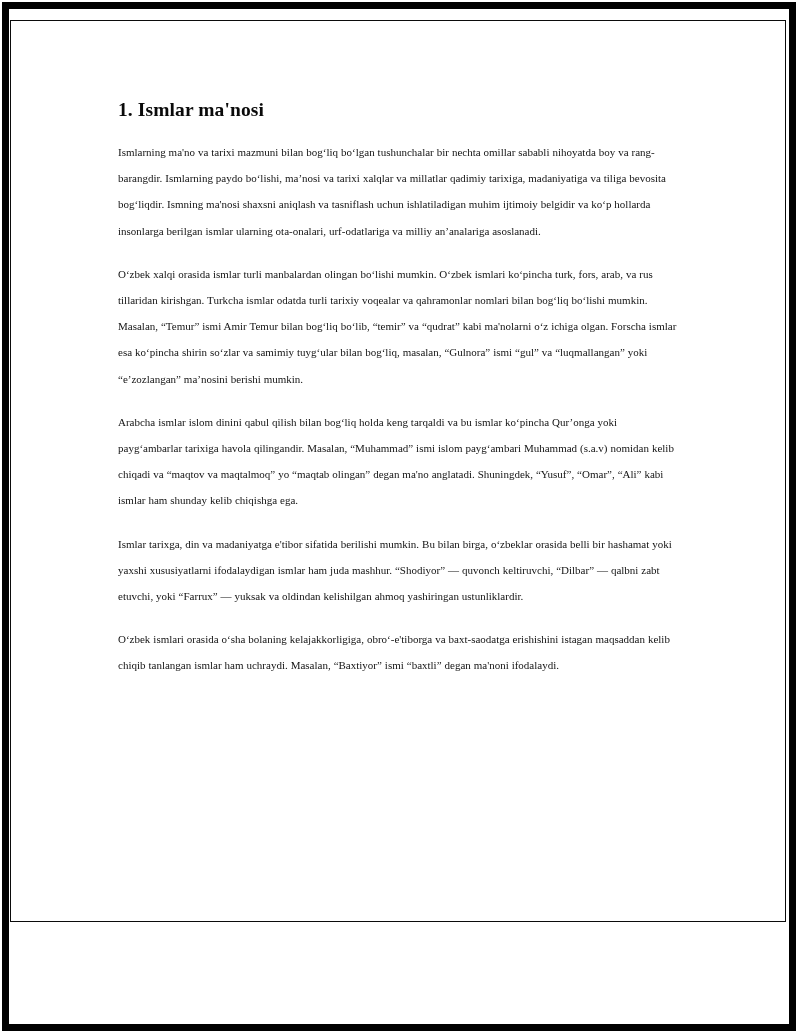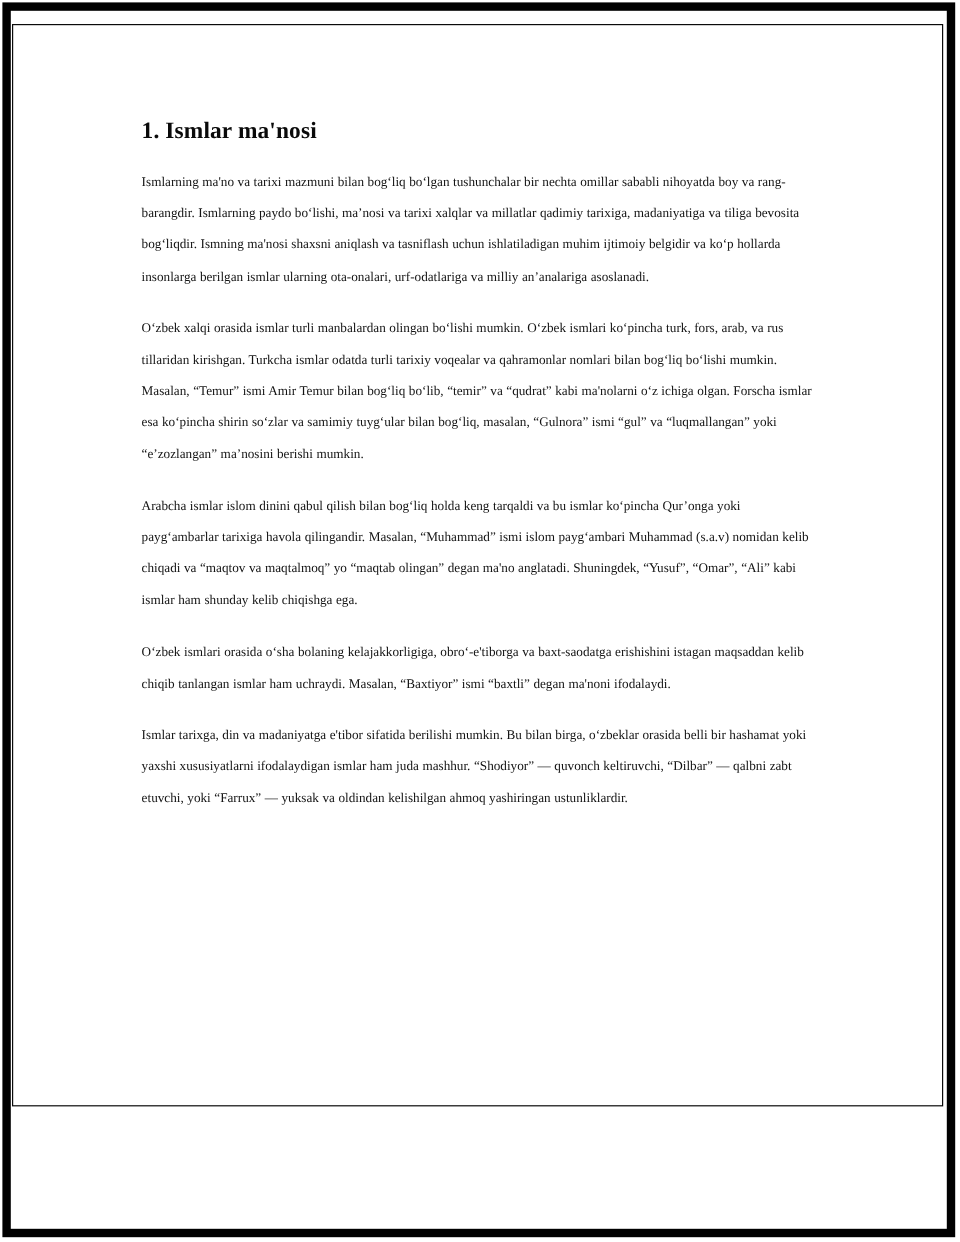--- a/index.html
+++ b/index.html
@@ -75,19 +75,19 @@
     <div class="page-content" style="left:107px; top:77px;">
 
       <h1 class="doc-heading">1. Ismlar ma'nosi</h1>
 
       <p class="doc-paragraph">Ismlarning ma'no va tarixi mazmuni bilan bog‘liq bo‘lgan tushunchalar bir nechta omillar sababli nihoyatda boy va rang-barangdir. Ismlarning paydo bo‘lishi, ma’nosi va tarixi xalqlar va millatlar qadimiy tarixiga, madaniyatiga va tiliga bevosita bog‘liqdir. Ismning ma'nosi shaxsni aniqlash va tasniflash uchun ishlatiladigan muhim ijtimoiy belgidir va ko‘p hollarda insonlarga berilgan ismlar ularning ota-onalari, urf-odatlariga va milliy an’analariga asoslanadi.</p>
 
       <p class="doc-paragraph">O‘zbek xalqi orasida ismlar turli manbalardan olingan bo‘lishi mumkin. O‘zbek ismlari ko‘pincha turk, fors, arab, va rus tillaridan kirishgan. Turkcha ismlar odatda turli tarixiy voqealar va qahramonlar nomlari bilan bog‘liq bo‘lishi mumkin. Masalan, “Temur” ismi Amir Temur bilan bog‘liq bo‘lib, “temir” va “qudrat” kabi ma'nolarni o‘z ichiga olgan. Forscha ismlar esa ko‘pincha shirin so‘zlar va samimiy tuyg‘ular bilan bog‘liq, masalan, “Gulnora” ismi “gul” va “luqmallangan” yoki “e’zozlangan” ma’nosini berishi mumkin.</p>
 
       <p class="doc-paragraph">Arabcha ismlar islom dinini qabul qilish bilan bog‘liq holda keng tarqaldi va bu ismlar ko‘pincha Qur’onga yoki payg‘ambarlar tarixiga havola qilingandir. Masalan, “Muhammad” ismi islom payg‘ambari Muhammad (s.a.v) nomidan kelib chiqadi va “maqtov va maqtalmoq” yo “maqtab olingan” degan ma'no anglatadi. Shuningdek, “Yusuf”, “Omar”, “Ali” kabi ismlar ham shunday kelib chiqishga ega.</p>
 
+      <p class="doc-paragraph">Ismlar tarixga, din va madaniyatga e'tibor sifatida berilishi mumkin. Bu bilan birga, o‘zbeklar orasida belli bir hashamat yoki yaxshi xususiyatlarni ifodalaydigan ismlar ham juda mashhur. “Shodiyor” — quvonch keltiruvchi, “Dilbar” — qalbni zabt etuvchi, yoki “Farrux” — yuksak va oldindan kelishilgan ahmoq yashiringan ustunliklardir.</p>
+
       <p class="doc-paragraph">O‘zbek ismlari orasida o‘sha bolaning kelajakkorligiga, obro‘-e'tiborga va baxt-saodatga erishishini istagan maqsaddan kelib chiqib tanlangan ismlar ham uchraydi. Masalan, “Baxtiyor” ismi “baxtli” degan ma'noni ifodalaydi.</p>
-
-      <p class="doc-paragraph">Ismlar tarixga, din va madaniyatga e'tibor sifatida berilishi mumkin. Bu bilan birga, o‘zbeklar orasida belli bir hashamat yoki yaxshi xususiyatlarni ifodalaydigan ismlar ham juda mashhur. “Shodiyor” — quvonch keltiruvchi, “Dilbar” — qalbni zabt etuvchi, yoki “Farrux” — yuksak va oldindan kelishilgan ahmoq yashiringan ustunliklardir.</p>
 
     </div>
   </div>
 </div>
 
 </body></html>

